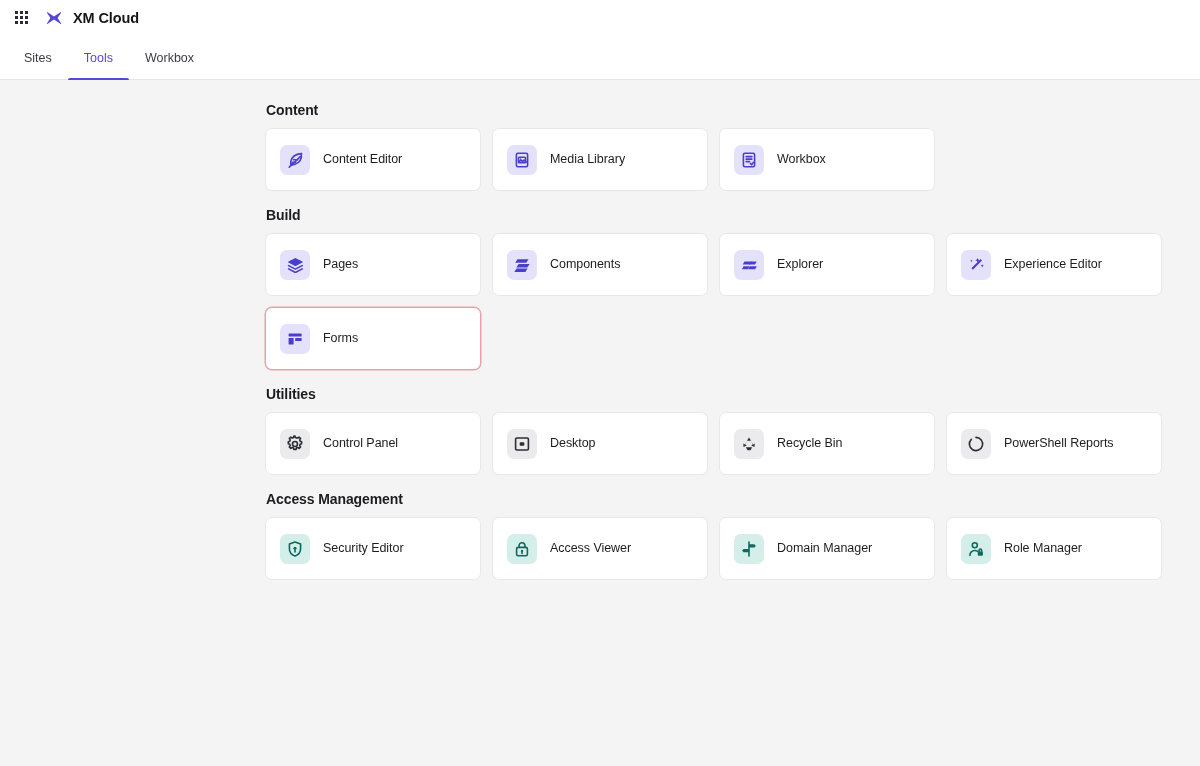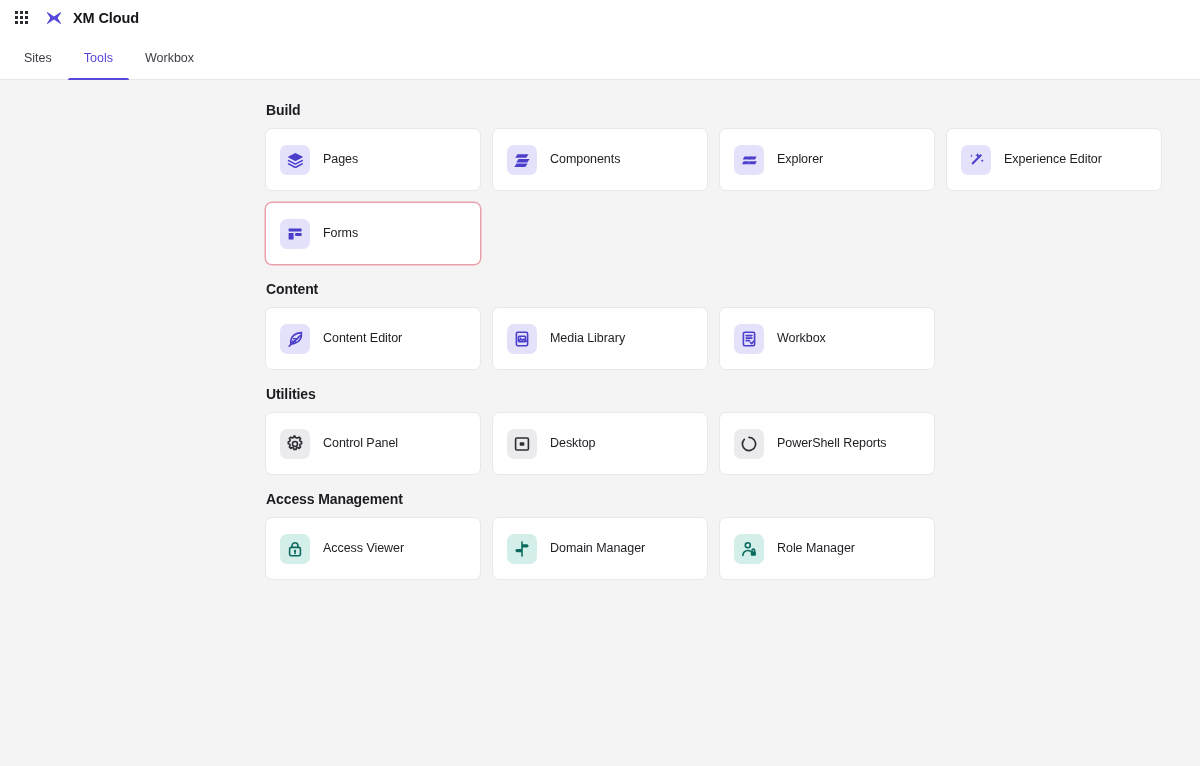--- a/index.html
+++ b/index.html
@@ -156,20 +156,57 @@
 </div>
 
 <div class="tabbar">
   <div class="tab">Sites</div>
   <div class="tab active">Tools</div>
   <div class="tab">Workbox</div>
 </div>
 
 <div class="content" id="content">
     <div class="section">
+      <div class="section-title">Content</div>
+      <div class="grid">
+        <div class="card">
+          <div class="card-icon purple">
+            <svg width="20" height="20" viewBox="0 0 20 20">
+              <path d="M16.4 3.6c-6 .4-9.8 3.6-10.6 8-.3 1.7 0 3 .5 3.9L15.2 6.6" stroke="#4b3ecb" fill="none" stroke-width="1.6" stroke-linecap="round" stroke-linejoin="round"></path>
+              <path d="M16.4 3.6c.5 5.2-2.2 9.2-6.4 10.7-1.3.5-2.6.6-3.6.4" stroke="#4b3ecb" fill="none" stroke-width="1.6" stroke-linecap="round" stroke-linejoin="round"></path>
+              <path d="M7.3 13.6 4.2 17.2" stroke="#4b3ecb" fill="none" stroke-width="1.6" stroke-linecap="round" stroke-linejoin="round"></path>
+              <path d="M8.4 9.7h4.2M7.3 12.3h3.2" stroke="#4b3ecb" fill="none" stroke-width="1.6" stroke-linecap="round" stroke-linejoin="round"></path>
+            </svg>
+          </div>
+          <span class="card-label">Content Editor</span>
+        </div>
+        <div class="card">
+          <div class="card-icon purple">
+            <svg width="20" height="20" viewBox="0 0 20 20">
+              <rect x="4.4" y="3.3" width="11.2" height="13.4" rx="1.5" stroke="#4b3ecb" fill="none" stroke-width="1.6" stroke-linecap="round" stroke-linejoin="round"></rect>
+              <rect x="6.5" y="7.2" width="7" height="5.6" rx="0.8" stroke="#4b3ecb" fill="none" stroke-width="1.6" stroke-linecap="round" stroke-linejoin="round"></rect>
+              <path d="M6.7 12.2 8.9 9.9l1.6 1.5 1.5-1.3 2.3 2.1" stroke="#4b3ecb" fill="none" stroke-width="1.6" stroke-linecap="round" stroke-linejoin="round"></path>
+              <circle cx="8.4" cy="8.9" r="0.55" fill="#4b3ecb"></circle>
+            </svg>
+          </div>
+          <span class="card-label">Media Library</span>
+        </div>
+        <div class="card">
+          <div class="card-icon purple">
+            <svg width="20" height="20" viewBox="0 0 20 20">
+              <rect x="4.4" y="3.3" width="11.2" height="13.4" rx="1.5" stroke="#4b3ecb" fill="none" stroke-width="1.6" stroke-linecap="round" stroke-linejoin="round"></rect>
+              <path d="M7.1 6.6h5.8M7.1 9.1h5.8M7.1 11.6h3.4" stroke="#4b3ecb" fill="none" stroke-width="1.6" stroke-linecap="round" stroke-linejoin="round"></path>
+              <path d="M11.3 13.3l1.3 1.4 2-2.4" stroke="#4b3ecb" fill="none" stroke-width="1.6" stroke-linecap="round" stroke-linejoin="round"></path>
+            </svg>
+          </div>
+          <span class="card-label">Workbox</span>
+        </div>
+      </div>
+    </div>
+    <div class="section">
       <div class="section-title">Build</div>
       <div class="grid">
         <div class="card">
           <div class="card-icon purple">
             <svg width="20" height="20" viewBox="0 0 20 20">
               <path d="M10 3.2 3.4 6.6a.5.5 0 0 0 0 .9L10 10.9a.9.9 0 0 0 .8 0l6.6-3.4a.5.5 0 0 0 0-.9L10.8 3.2a.9.9 0 0 0-.8 0Z" fill="#4b3ecb"></path>
               <path d="M3.6 10.6 10 13.9a.9.9 0 0 0 .8 0l6.4-3.3" stroke="#4b3ecb" fill="none" stroke-width="1.6" stroke-linecap="round" stroke-linejoin="round"></path>
               <path d="M3.6 13.9 10 17.2a.9.9 0 0 0 .8 0l6.4-3.3" stroke="#4b3ecb" fill="none" stroke-width="1.6" stroke-linecap="round" stroke-linejoin="round"></path>
             </svg>
           </div>
@@ -213,90 +250,74 @@
               <rect x="3.6" y="4.4" width="13" height="3.1" rx="0.6" fill="#4b3ecb"></rect>
               <rect x="3.6" y="9.0" width="5.0" height="6.6" rx="0.6" fill="#4b3ecb"></rect>
               <rect x="10.2" y="9.0" width="6.4" height="3.1" rx="0.6" fill="#4b3ecb"></rect>
             </svg>
           </div>
           <span class="card-label">Forms</span>
         </div>
       </div>
     </div>
     <div class="section">
-      <div class="section-title">Content</div>
-      <div class="grid">
-        <div class="card">
-          <div class="card-icon purple">
-            <svg width="20" height="20" viewBox="0 0 20 20">
-              <path d="M16.4 3.6c-6 .4-9.8 3.6-10.6 8-.3 1.7 0 3 .5 3.9L15.2 6.6" stroke="#4b3ecb" fill="none" stroke-width="1.6" stroke-linecap="round" stroke-linejoin="round"></path>
-              <path d="M16.4 3.6c.5 5.2-2.2 9.2-6.4 10.7-1.3.5-2.6.6-3.6.4" stroke="#4b3ecb" fill="none" stroke-width="1.6" stroke-linecap="round" stroke-linejoin="round"></path>
-              <path d="M7.3 13.6 4.2 17.2" stroke="#4b3ecb" fill="none" stroke-width="1.6" stroke-linecap="round" stroke-linejoin="round"></path>
-              <path d="M8.4 9.7h4.2M7.3 12.3h3.2" stroke="#4b3ecb" fill="none" stroke-width="1.6" stroke-linecap="round" stroke-linejoin="round"></path>
-            </svg>
-          </div>
-          <span class="card-label">Content Editor</span>
-        </div>
-        <div class="card">
-          <div class="card-icon purple">
-            <svg width="20" height="20" viewBox="0 0 20 20">
-              <rect x="4.4" y="3.3" width="11.2" height="13.4" rx="1.5" stroke="#4b3ecb" fill="none" stroke-width="1.6" stroke-linecap="round" stroke-linejoin="round"></rect>
-              <rect x="6.5" y="7.2" width="7" height="5.6" rx="0.8" stroke="#4b3ecb" fill="none" stroke-width="1.6" stroke-linecap="round" stroke-linejoin="round"></rect>
-              <path d="M6.7 12.2 8.9 9.9l1.6 1.5 1.5-1.3 2.3 2.1" stroke="#4b3ecb" fill="none" stroke-width="1.6" stroke-linecap="round" stroke-linejoin="round"></path>
-              <circle cx="8.4" cy="8.9" r="0.55" fill="#4b3ecb"></circle>
-            </svg>
-          </div>
-          <span class="card-label">Media Library</span>
-        </div>
-        <div class="card">
-          <div class="card-icon purple">
-            <svg width="20" height="20" viewBox="0 0 20 20">
-              <rect x="4.4" y="3.3" width="11.2" height="13.4" rx="1.5" stroke="#4b3ecb" fill="none" stroke-width="1.6" stroke-linecap="round" stroke-linejoin="round"></rect>
-              <path d="M7.1 6.6h5.8M7.1 9.1h5.8M7.1 11.6h3.4" stroke="#4b3ecb" fill="none" stroke-width="1.6" stroke-linecap="round" stroke-linejoin="round"></path>
-              <path d="M11.3 13.3l1.3 1.4 2-2.4" stroke="#4b3ecb" fill="none" stroke-width="1.6" stroke-linecap="round" stroke-linejoin="round"></path>
-            </svg>
-          </div>
-          <span class="card-label">Workbox</span>
-        </div>
-      </div>
-    </div>
-    <div class="section">
       <div class="section-title">Utilities</div>
       <div class="grid">
         <div class="card">
           <div class="card-icon gray">
             <svg width="20" height="20" viewBox="0 0 20 20">
               <path d="M10 3.2 11.5 4c.4-.1.9-.1 1.3 0l1.3-.9 1.5 1.5-.9 1.3c.2.4.3.8.4 1.3l1.5.5v2.1l-1.5.5c-.1.5-.2.9-.4 1.3l.9 1.3-1.5 1.5-1.3-.9c-.4.2-.8.3-1.3.4l-.5 1.5H8.9l-.5-1.5c-.5-.1-.9-.2-1.3-.4l-1.3.9-1.5-1.5.9-1.3a4.3 4.3 0 0 1-.4-1.3l-1.5-.5V7.7l1.5-.5c.1-.5.2-.9.4-1.3l-.9-1.3L5.8 3.1l1.3.9c.4-.2.8-.3 1.3-.4l.5-1.5h1.1Z" stroke="#2e2e36" fill="none" stroke-width="1.6" stroke-linecap="round" stroke-linejoin="round"></path>
               <circle cx="10" cy="10" r="2.5" stroke="#2e2e36" fill="none" stroke-width="1.6" stroke-linecap="round" stroke-linejoin="round"></circle>
             </svg>
           </div>
           <span class="card-label">Control Panel</span>
         </div>
         <div class="card">
           <div class="card-icon gray">
             <svg width="20" height="20" viewBox="0 0 20 20">
               <rect x="3.6" y="4.0" width="12.8" height="12.0" rx="1.2" stroke="#2e2e36" fill="none" stroke-width="1.6" stroke-linecap="round" stroke-linejoin="round"></rect>
               <rect x="7.7" y="8.3" width="4.6" height="3.4" rx="0.7" fill="#2e2e36"></rect>
             </svg>
           </div>
           <span class="card-label">Desktop</span>
+        </div>
+        <div class="card">
+          <div class="card-icon gray">
+            <svg width="20" height="20" viewBox="0 0 20 20">
+              <path d="M10 3.4 12 6.8H8L10 3.4Z" fill="#2e2e36"></path>
+              <path d="M11.9 6.6l2.2 3.8 1.6-.9-.2 3.6-3.3-1.6 1.6-.9" fill="#2e2e36"></path>
+              <path d="M8.1 6.6 5.9 10.4l-1.6-.9.2 3.6 3.3-1.6-1.6-.9" fill="#2e2e36"></path>
+              <path d="M6.8 13.3h6.4l-1.7 3H8.5l-1.7-3Z" fill="#2e2e36"></path>
+            </svg>
+          </div>
+          <span class="card-label">Recycle Bin</span>
         </div>
         <div class="card">
           <div class="card-icon gray">
             <svg width="20" height="20" viewBox="0 0 20 20">
               <path d="M10 3.4a6.6 6.6 0 1 1-4.7 1.95" stroke="#2e2e36" fill="none" stroke-width="1.6" stroke-linecap="round" stroke-linejoin="round"></path>
             </svg>
           </div>
           <span class="card-label">PowerShell Reports</span>
         </div>
       </div>
     </div>
     <div class="section">
       <div class="section-title">Access Management</div>
       <div class="grid">
+        <div class="card">
+          <div class="card-icon teal">
+            <svg width="20" height="20" viewBox="0 0 20 20">
+              <path d="M10 3 15.6 5.1v4.4c0 3.4-2.2 6.4-5.6 7.5-3.4-1.1-5.6-4.1-5.6-7.5V5.1L10 3Z" stroke="#0d6a5e" fill="none" stroke-width="1.6" stroke-linecap="round" stroke-linejoin="round"></path>
+              <circle cx="10" cy="9.2" r="1.55" fill="#0d6a5e"></circle>
+              <path d="M10 10.7v2.3" stroke="#0d6a5e" fill="none" stroke-width="1.6" stroke-linecap="round" stroke-linejoin="round"></path>
+            </svg>
+          </div>
+          <span class="card-label">Security Editor</span>
+        </div>
         <div class="card">
           <div class="card-icon teal">
             <svg width="20" height="20" viewBox="0 0 20 20">
               <rect x="4.6" y="8.4" width="10.8" height="8.4" rx="1.5" stroke="#0d6a5e" fill="none" stroke-width="1.6" stroke-linecap="round" stroke-linejoin="round"></rect>
               <path d="M7.1 8.4V6.6a2.9 2.9 0 0 1 5.8 0v1.8" stroke="#0d6a5e" fill="none" stroke-width="1.6" stroke-linecap="round" stroke-linejoin="round"></path>
               <circle cx="10" cy="12" r="1.2" fill="#0d6a5e"></circle>
               <path d="M10 13v1.6" stroke="#0d6a5e" fill="none" stroke-width="1.6" stroke-linecap="round" stroke-linejoin="round"></path>
             </svg>
           </div>
           <span class="card-label">Access Viewer</span>

